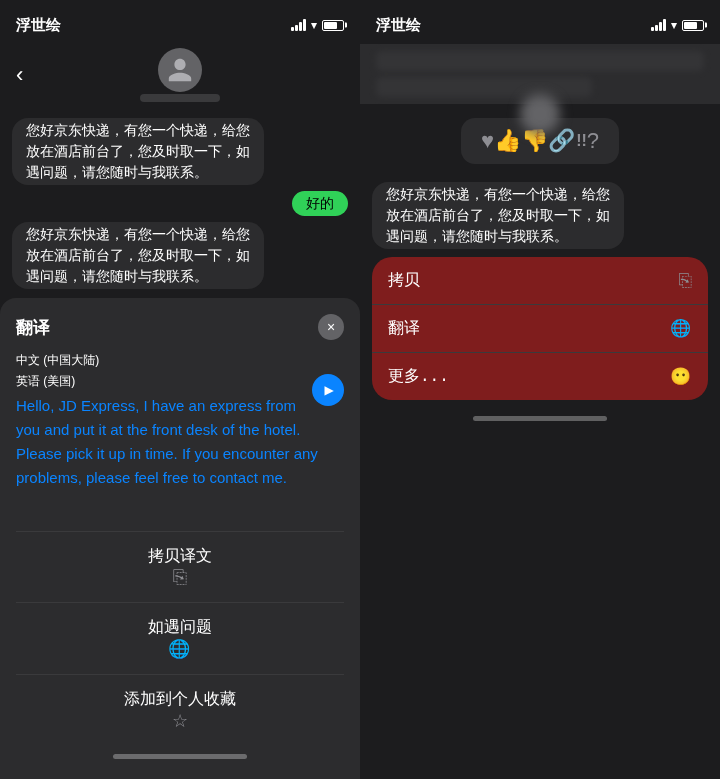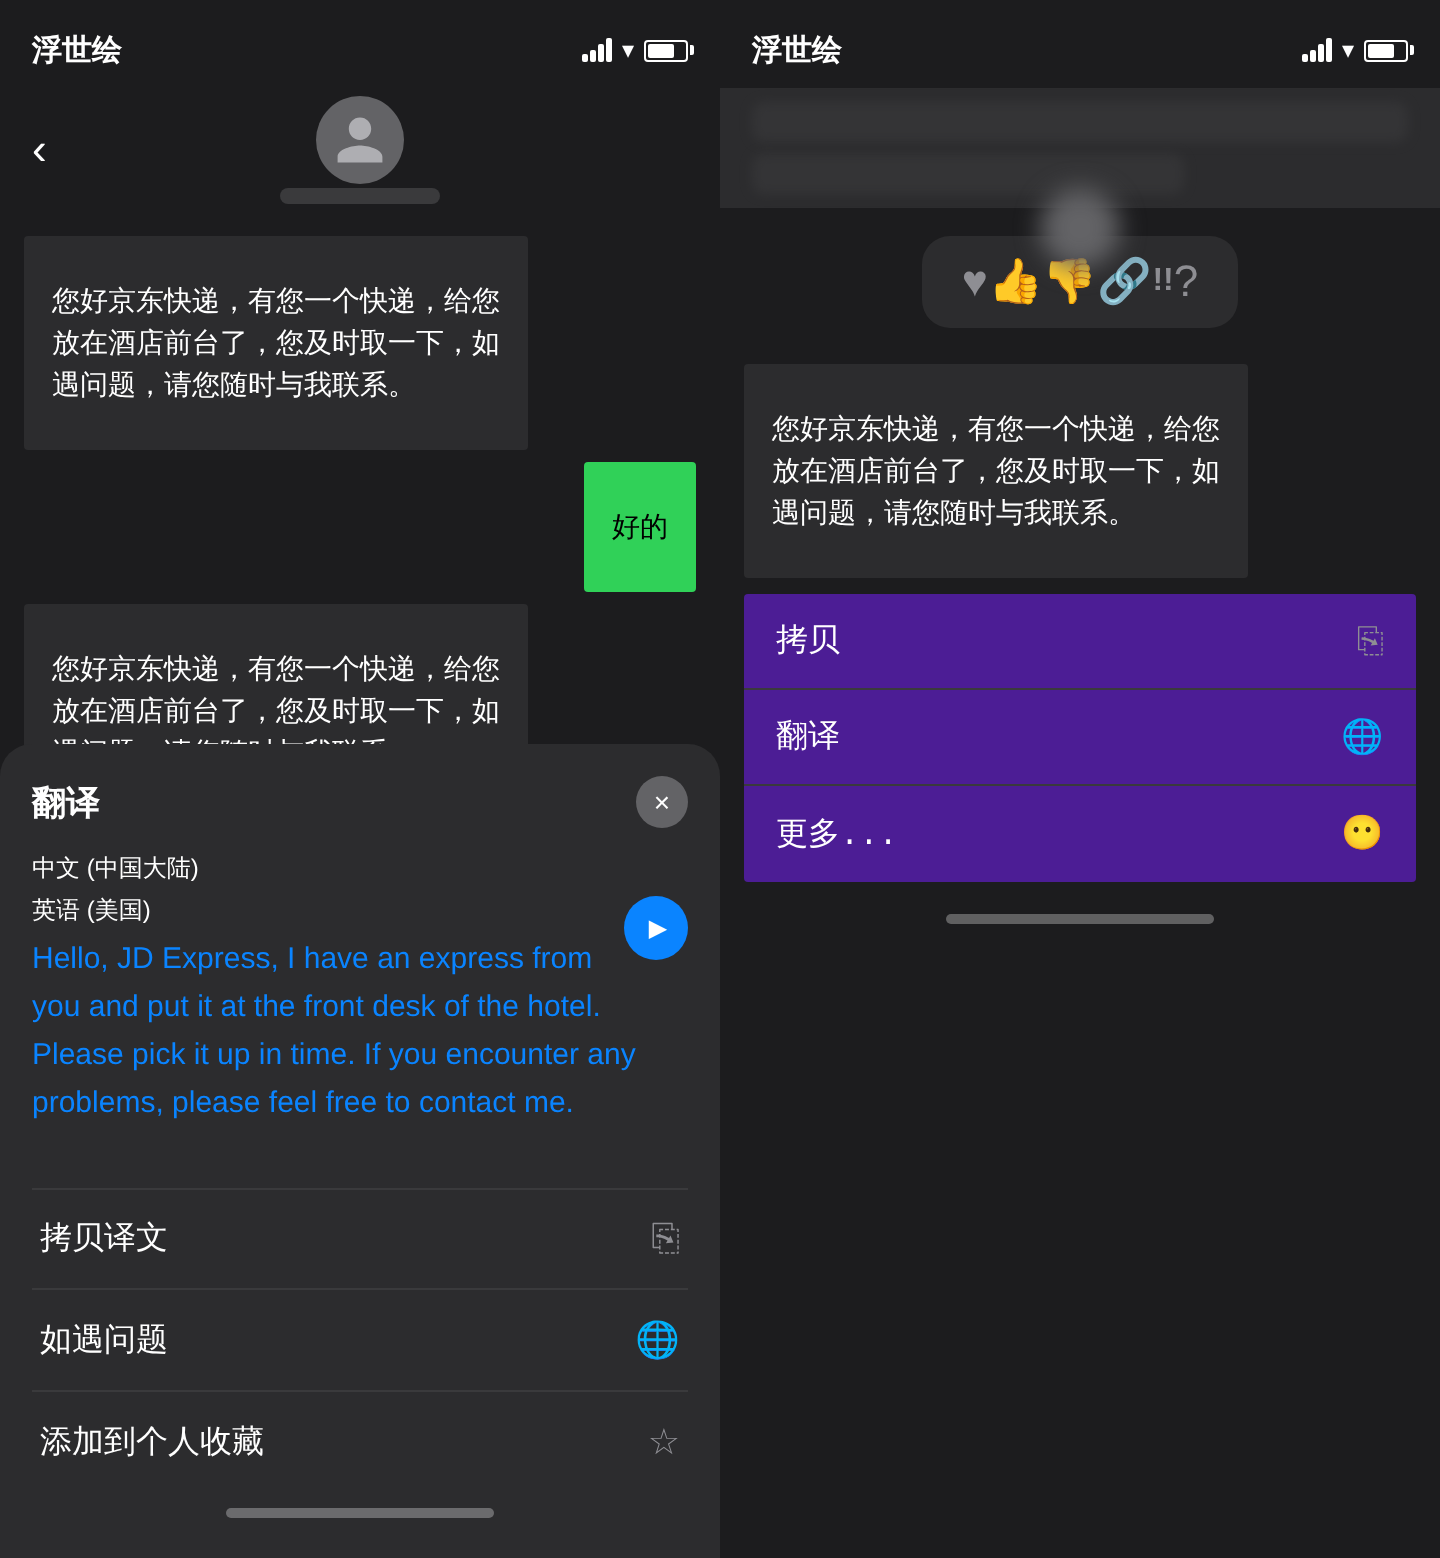--- a/index.html
+++ b/index.html
@@ -140,22 +140,22 @@
 
     .date-label {
       text-align: center;
       font-size: 11px;
       color: #8e8e93;
       margin: 6px 0;
     }
 
     .message-bubble {
       max-width: 75%;
-      padding: 22px 14px;
-      border-radius: 2px;
+      padding: 2px 14px;
+      border-radius: 16px;
       font-size: 14px;
       line-height: 1.5;
       color: #fff;
     }
     .bubble-incoming {
       background: #2c2c2e;
       align-self: flex-start;
     }
     .bubble-outgoing {
       background: #30d158;
@@ -210,21 +210,21 @@
     }
     .source-text .more {
       color: #0a84ff;
       cursor: pointer;
     }
 
     .translated-text {
       font-size: 15px;
       color: #0a84ff;
       line-height: 1.6;
-      margin-bottom: 10px;
+      margin-bottom: 21px;
     }
 
     .play-btn {
       width: 32px;
       height: 32px;
       border-radius: 50%;
       background: #0a84ff;
       display: flex;
       align-items: center;
       justify-content: center;
@@ -243,20 +243,21 @@
       margin-top: 20px;
       border-top: 1px solid #3a3a3c;
     }
     .action-item {
       display: flex;
       align-items: center;
       justify-content: space-between;
       padding: 14px 4px;
       border-bottom: 1px solid #3a3a3c;
       cursor: pointer;
+      flex-direction: column;
     }
     .action-item:last-child { border-bottom: none; text-align: right; }
     .action-label {
       font-size: 16px;
       color: #fff;
     }
     .action-icon {
       font-size: 18px;
       color: #8e8e93;
     }
@@ -319,22 +320,22 @@
       cursor: pointer;
     }
 
     
     .right-chat {
       padding: 4px 12px 0;
     }
 
     
     .context-menu {
-      background: #4c1d95;
-      border-radius: 2px;
+      background: #7f1d1d;
+      border-radius: 20px;
       margin: 8px 12px;
       overflow: hidden;
     }
     .context-item {
       display: flex;
       align-items: center;
       justify-content: space-between;
       padding: 13px 16px;
       border-bottom: 1px solid #3a3a3c;
       cursor: pointer;

